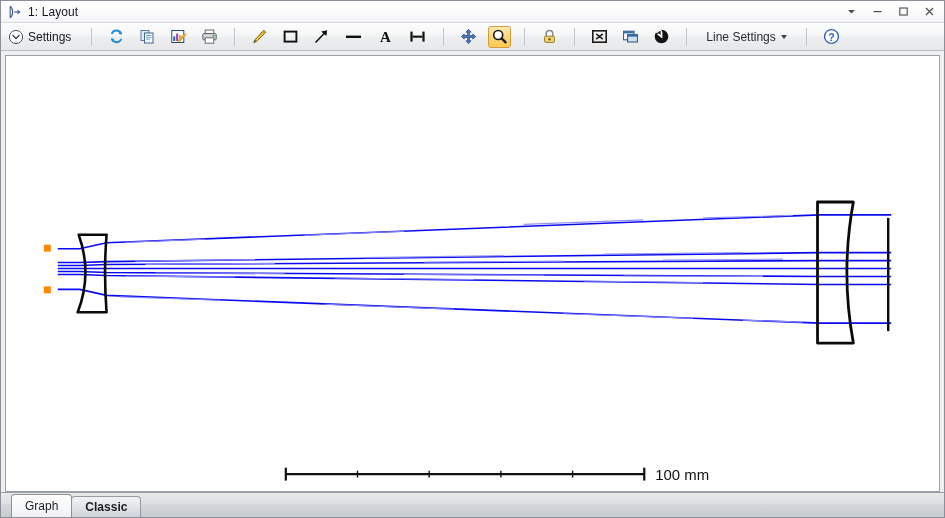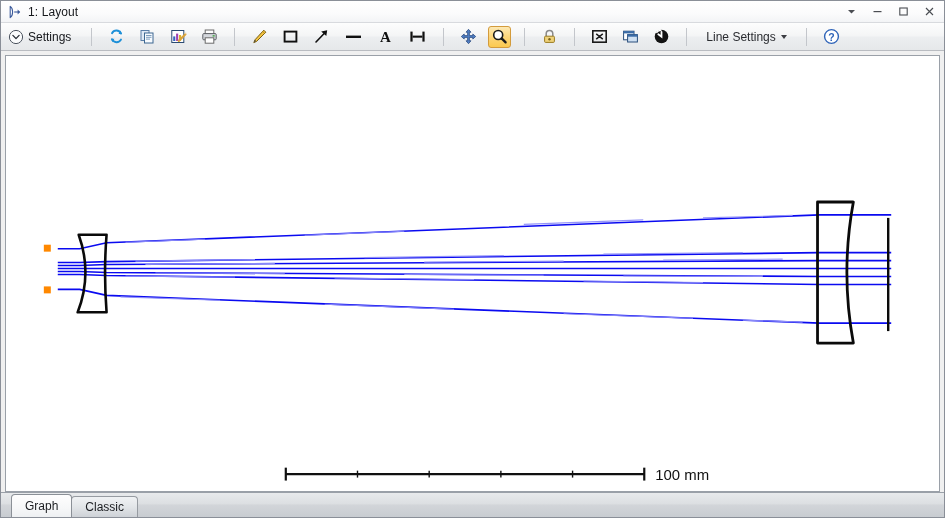--- a/index.html
+++ b/index.html
@@ -173,20 +173,21 @@
   .tab.selected {
     height: 23px;
     background: linear-gradient(to bottom, #fefefe 0%, #f6f7f8 60%, #eef0f2 100%);
     border-color: #8b9097;
     z-index: 3;
     text-align: right;
   }
   .tab.inactive {
     background: linear-gradient(to bottom, #f0f2f4 0%, #e2e5e8 50%, #ced2d7 100%);
     z-index: 2;
+    font-weight: bold;
   }
 </style>
 </head>
 <body>
 
 <div id="window">
 
   <div id="titlebar">
     <span class="title-icon">
       <svg width="16" height="16" viewBox="0 0 16 16">

